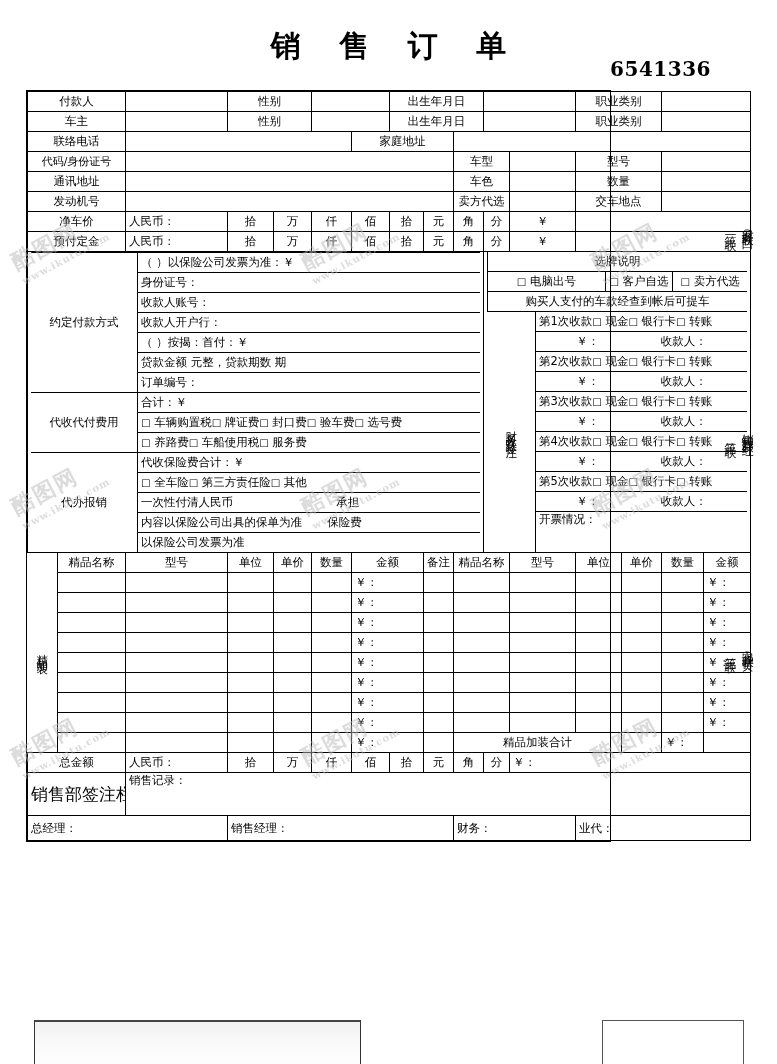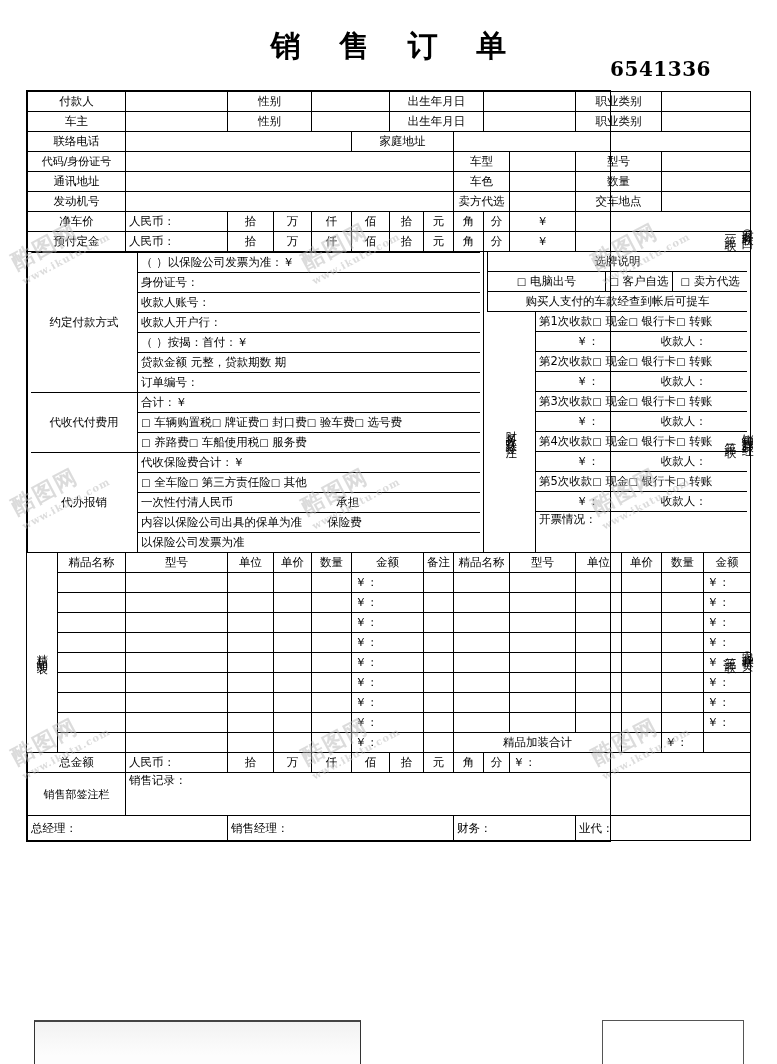--- a/index.html
+++ b/index.html
@@ -657,21 +657,21 @@
         <td class="c">仟</td>
         <td class="c">佰</td>
         <td class="c">拾</td>
         <td class="c">元</td>
         <td class="c">角</td>
         <td class="c">分</td>
         <td class="l" colspan="5">￥：</td>
       </tr>
 
       <tr>
-        <td class="c" colspan="2" style="font-size:11px;">销售部签注栏</td>
+        <td class="c" colspan="2" style="font-size:17px;">销售部签注栏</td>
         <td class="l" colspan="15" style="height:42px;vertical-align:top;">销售记录：</td>
       </tr>
 
       <tr>
         <td class="l" colspan="4" style="height:24px;">总经理：</td>
         <td class="l" colspan="6">销售经理：</td>
         <td class="l" colspan="3">财务：</td>
         <td class="l" colspan="4">业代：</td>
       </tr>
     </tbody>

